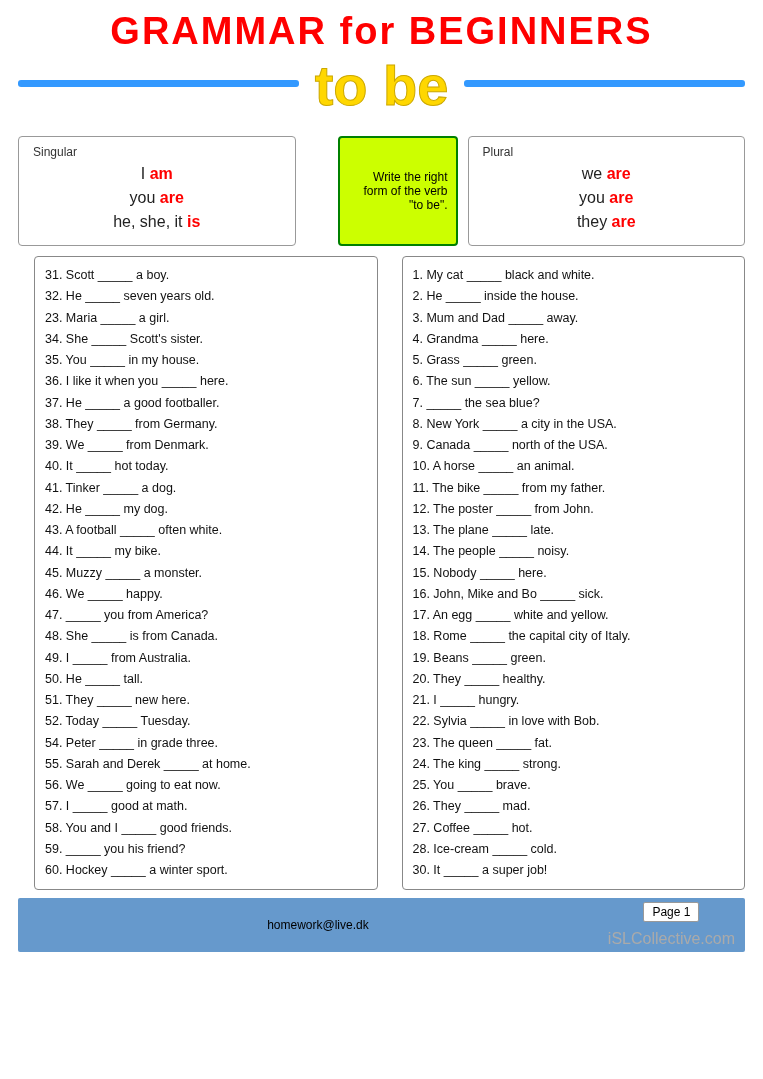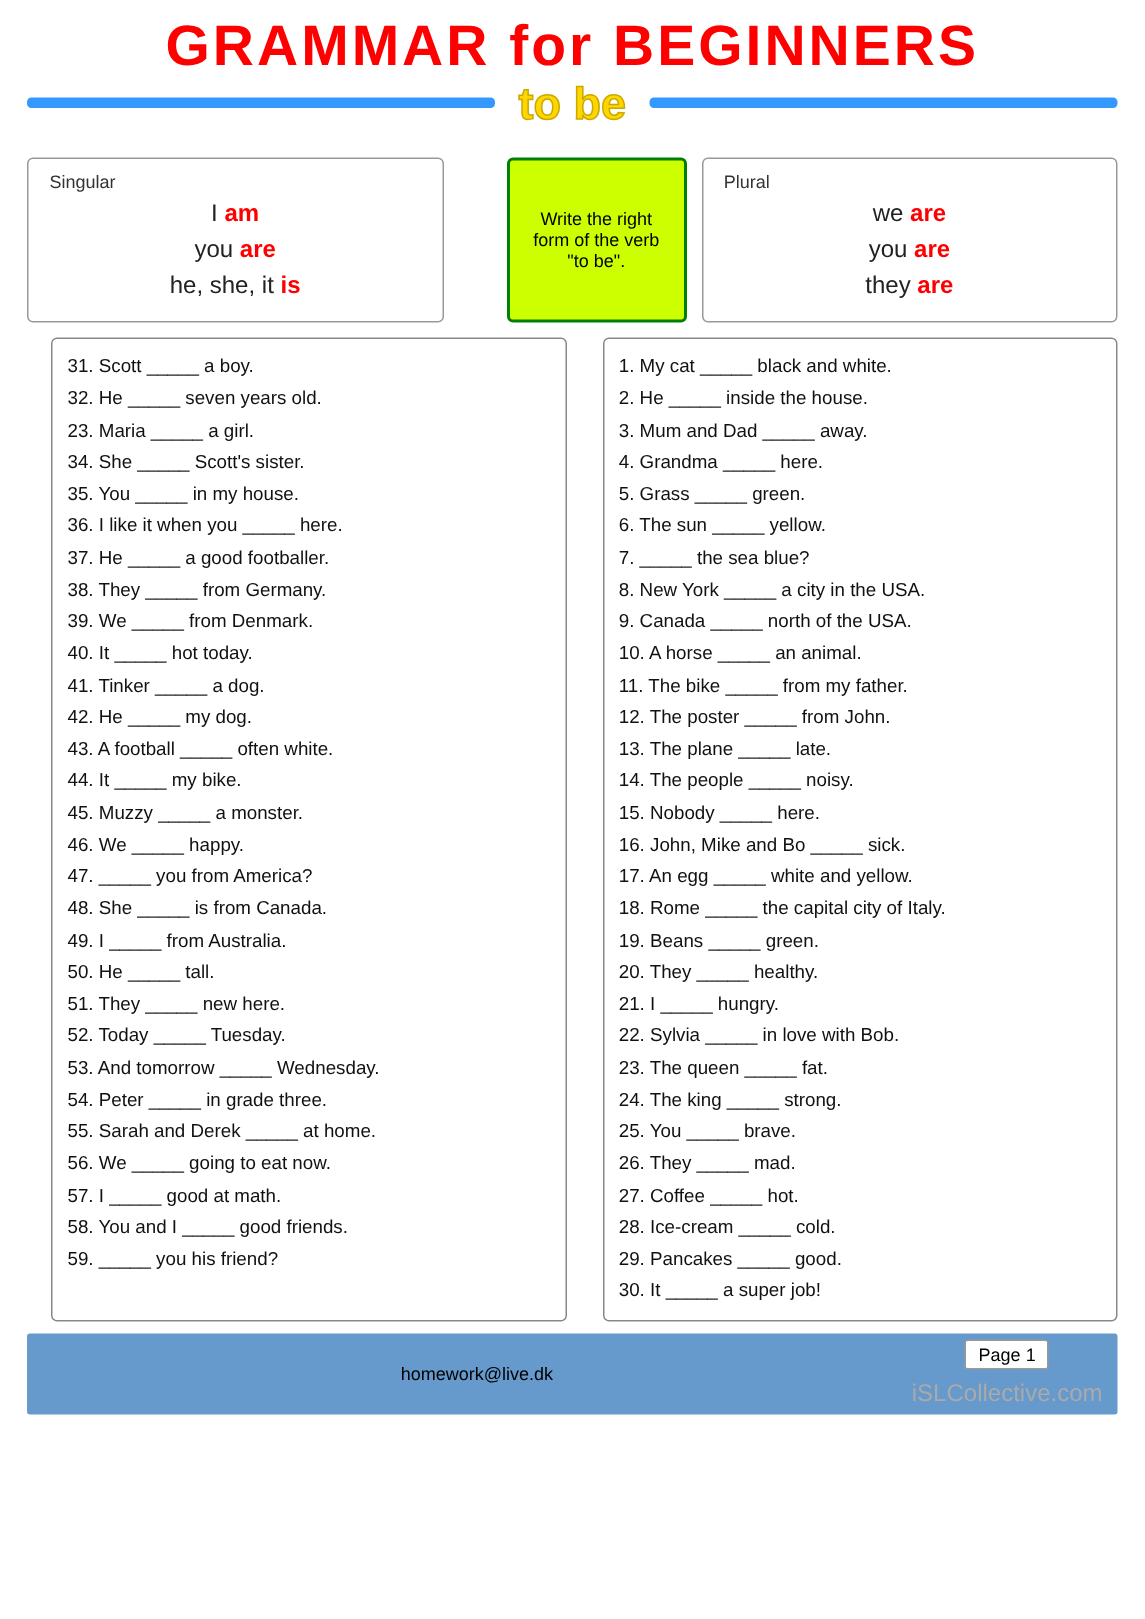--- a/index.html
+++ b/index.html
@@ -16,21 +16,21 @@
     }
     .title-grammar {
       font-family: 'Comic Sans MS', cursive, sans-serif;
       font-size: 38px;
       font-weight: bold;
       color: red;
       letter-spacing: 2px;
     }
     .title-be {
       font-family: 'Comic Sans MS', cursive, sans-serif;
-      font-size: 30px;
+      font-size: 56px;
       font-weight: bold;
       color: #ffd700;
       -webkit-text-stroke: 1px #cca800;
       display: inline-block;
       margin: 0 8px;
     }
     .blue-bar {
       height: 7px;
       background: #3399ff;
       border-radius: 3px;
@@ -62,21 +62,21 @@
     .conj-box .row .verb {
       color: red;
       font-weight: bold;
     }
     .center-box {
       border: 2px solid green;
       border-radius: 4px;
       background: #ccff00;
       padding: 6px 8px;
       width: 120px;
-      text-align: center;
+      text-align: right;
       font-size: 12px;
       color: #000;
       display: flex;
       align-items: center;
       justify-content: center;
       flex-shrink: 0;
       margin-left: 32px;
     }
     .exercises-section {
       display: flex;
@@ -180,27 +180,27 @@
         <div class="item">43. A football _____ often white.</div>
         <div class="item">44. It _____ my bike.</div>
         <div class="item">45. Muzzy _____ a monster.</div>
         <div class="item">46. We _____ happy.</div>
         <div class="item">47. _____ you from America?</div>
         <div class="item">48. She _____ is from Canada.</div>
         <div class="item">49. I _____ from Australia.</div>
         <div class="item">50. He _____ tall.</div>
         <div class="item">51. They _____ new here.</div>
         <div class="item">52. Today _____ Tuesday.</div>
-        <div class="item">53. And tomorrow _____ Wednesday.</div>
         <div class="item">54. Peter _____ in grade three.</div>
         <div class="item">55. Sarah and Derek _____ at home.</div>
         <div class="item">56. We _____ going to eat now.</div>
         <div class="item">57. I _____ good at math.</div>
         <div class="item">58. You and I _____ good friends.</div>
         <div class="item">59. _____ you his friend?</div>
+        <div class="item">60. Hockey _____ a winter sport.</div>
       </div>
     <div class="exercise-box" id="right-exercises">
         <div class="item">1.  My cat _____ black and white.</div>
         <div class="item">2.  He _____ inside the house.</div>
         <div class="item">3.  Mum and Dad _____ away.</div>
         <div class="item">4.  Grandma _____ here.</div>
         <div class="item">5.  Grass _____ green.</div>
         <div class="item">6.  The sun _____ yellow.</div>
         <div class="item">7.  _____ the sea blue?</div>
         <div class="item">8.  New York _____ a city in the USA.</div>
@@ -217,21 +217,20 @@
         <div class="item">19. Beans _____ green.</div>
         <div class="item">20. They _____ healthy.</div>
         <div class="item">21. I _____ hungry.</div>
         <div class="item">22. Sylvia _____ in love with Bob.</div>
         <div class="item">23. The queen _____ fat.</div>
         <div class="item">24. The king _____ strong.</div>
         <div class="item">25. You _____ brave.</div>
         <div class="item">26. They _____ mad.</div>
         <div class="item">27. Coffee _____ hot.</div>
         <div class="item">28. Ice-cream _____ cold.</div>
-        <div class="item">29. Pancakes _____ good.</div>
         <div class="item">30. It _____ a super job!</div>
       </div>
   </div>
 
   <div class="footer">
     <span></span>
     <span class="footer-email">homework@live.dk</span>
     <div style="display:flex; gap:8px; align-items:center;flex-direction:column;">
       <span class="footer-page">Page 1</span>
       <span class="watermark">iSLCollective.com</span>

